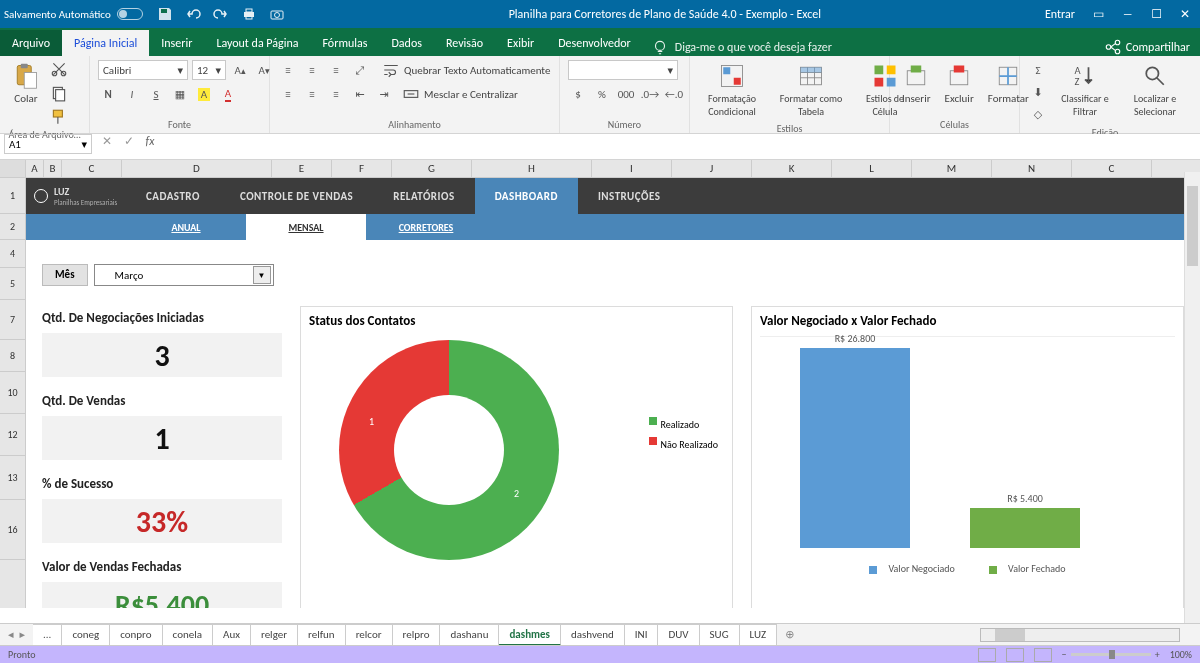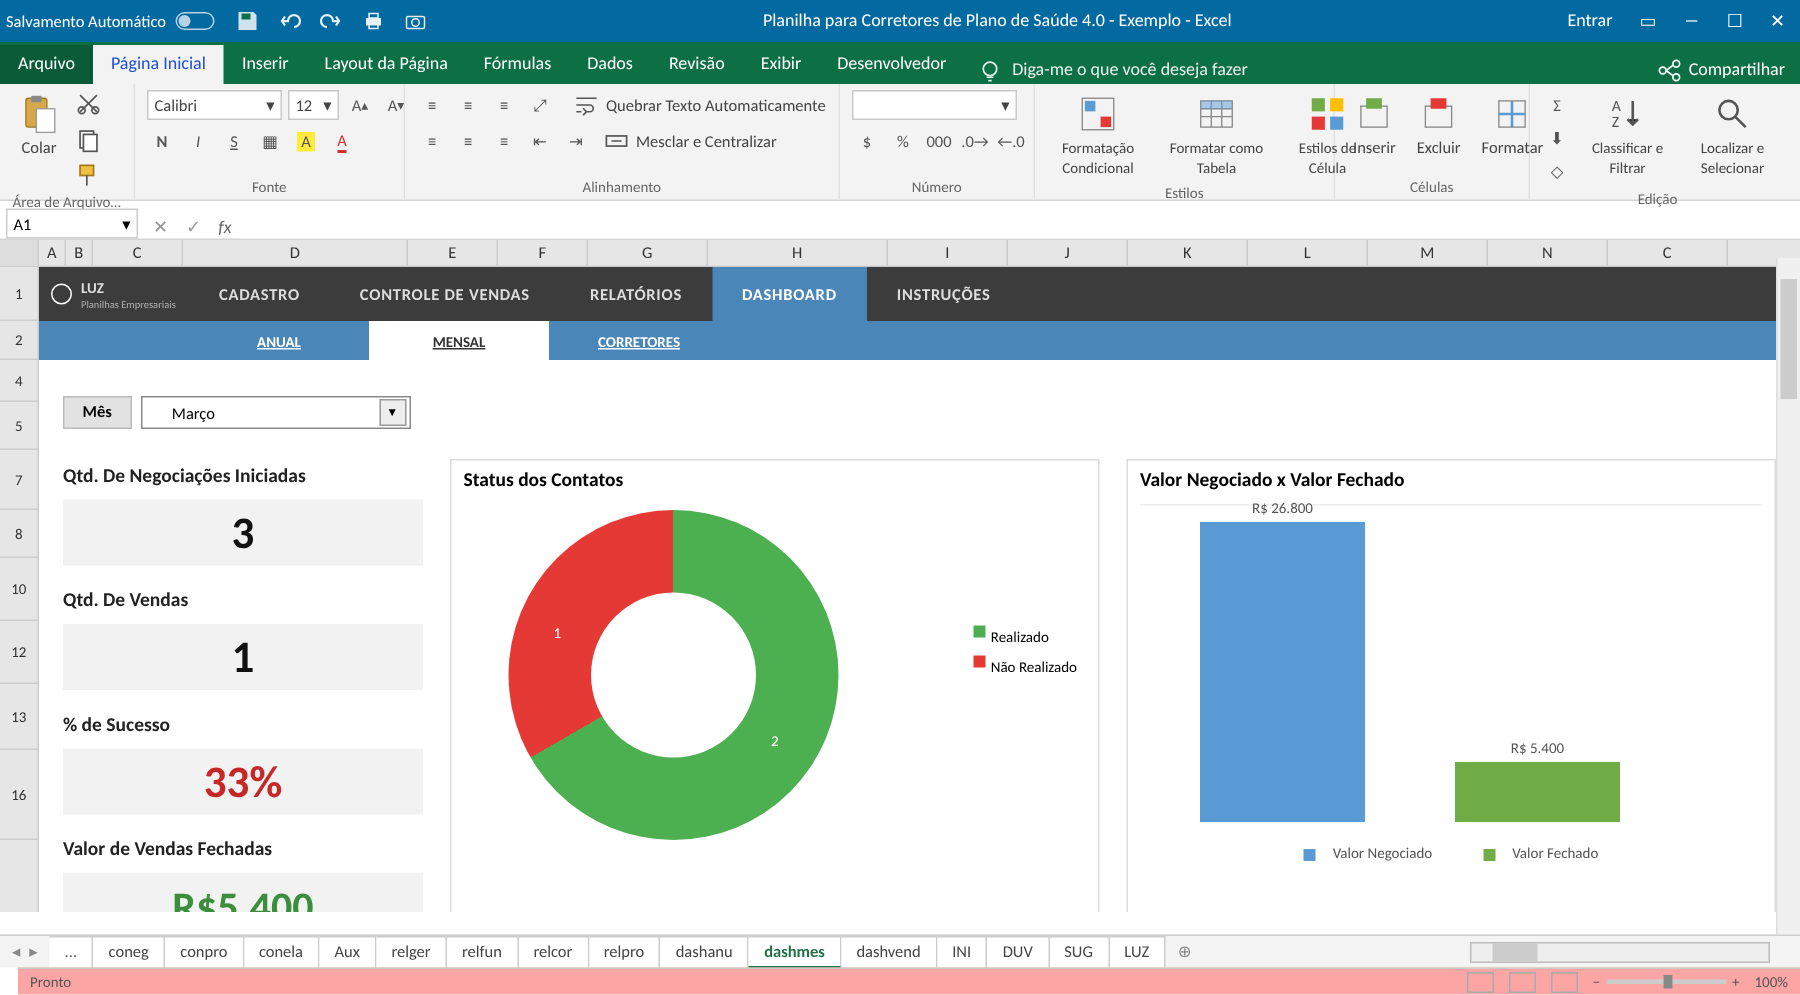--- a/index.html
+++ b/index.html
@@ -33,21 +33,21 @@
 .ico { width: 18px; height: 18px; }
 .ico-lg { width: 28px; height: 28px; }
 .col { display: flex; flex-direction: column; gap: 6px; }
 .row { display: flex; gap: 4px; align-items: center; }
 .combo { border: 1px solid #c8c8c8; background: #fff; height: 20px; font-size: 11px; padding: 0 4px; display: flex; align-items: center; justify-content: space-between; }
 .fontname { width: 90px; }
 .fontsize { width: 34px; }
 .sq { width: 20px; height: 20px; border: 1px solid transparent; display: flex; align-items: center; justify-content: center; color: #555; }
 
 
-.fbar { height: 26px; border-bottom: 1px solid #d4d4d4; display: flex; align-items: flex-end; background: #fff; }
+.fbar { height: 26px; border-bottom: 1px solid #d4d4d4; display: flex; align-items: flex-start; background: #fff; }
 .namebox { width: 88px; border: 1px solid #ccc; height: 20px; margin: 0 4px; padding: 0 4px; display: flex; align-items: center; justify-content: space-between; font-size: 11px; }
 .fbar .fx { width: 20px; text-align: center; font-style: italic; color: #666; }
 .fbar .fbtn { width: 22px; text-align: center; color: #999; }
 .fbar input { border: none; flex: 1; height: 20px; font-size: 11px; outline: none; }
 
 
 .colhdrs { height: 18px; background: #e6e6e6; border-bottom: 1px solid #ccc; display: flex; font-size: 11px; color: #333; }
 .corner { width: 26px; border-right: 1px solid #ccc; background: #ddd; }
 .ch { border-right: 1px solid #ccc; text-align: center; line-height: 18px; }
 
@@ -105,21 +105,21 @@
 .sheettabs { position: absolute; bottom: 18px; left: 0; right: 0; height: 22px; background: #f3f3f3; border-top: 1px solid #ccc; display: flex; align-items: center; font-size: 11px; }
 .stab-nav { padding: 0 8px; color: #888; display: flex; gap: 6px; }
 .stab { padding: 3px 10px; border-right: 1px solid #ccc; color: #444; background: #fff; border-top: 1px solid #ccc; }
 .stab.first { color: #555; }
 .stab.active { color: #217346; font-weight: 600; border-bottom: 2px solid #217346; background: #fff; }
 .stab-add { padding: 0 8px; color: #888; }
 .hscroll { margin-left: auto; width: 200px; height: 14px; border: 1px solid #bbb; position: relative; margin-right: 20px; background: #eee; }
 .hscroll .thumb { position: absolute; left: 14px; width: 30px; top: 0; bottom: 0; background: #ccc; }
 
 
-.status { position: absolute; bottom: 0; left: 12px; right: 0; height: 18px; background: #fca5a5; border-top: 1px solid #ccc; display: flex; align-items: center; font-size: 10px; color: #555; padding: 0 8px; }
+.status { position: absolute; bottom: 0; left: 0; right: 0; height: 18px; background: #c4b5fd; border-top: 1px solid #ccc; display: flex; align-items: center; font-size: 10px; color: #555; padding: 0 8px; }
 .status .right { margin-left: auto; display: flex; gap: 10px; align-items: center; }
 .viewbtn { width: 18px; height: 14px; border: 1px solid #aaa; }
 .zoom { display: flex; align-items: center; gap: 4px; }
 .zoom .track { width: 80px; height: 3px; background: #ccc; position: relative; }
 .zoom .track::after { content: ""; position: absolute; left: 38px; top: -3px; width: 6px; height: 9px; background: #888; }
 
 .vscroll { position: absolute; right: 0; top: 172px; bottom: 40px; width: 16px; background: #f0f0f0; border-left: 1px solid #ddd; }
 .vscroll .thumb { position: absolute; top: 14px; left: 2px; right: 2px; height: 80px; background: #ccc; }
 
 svg { display: block; }

